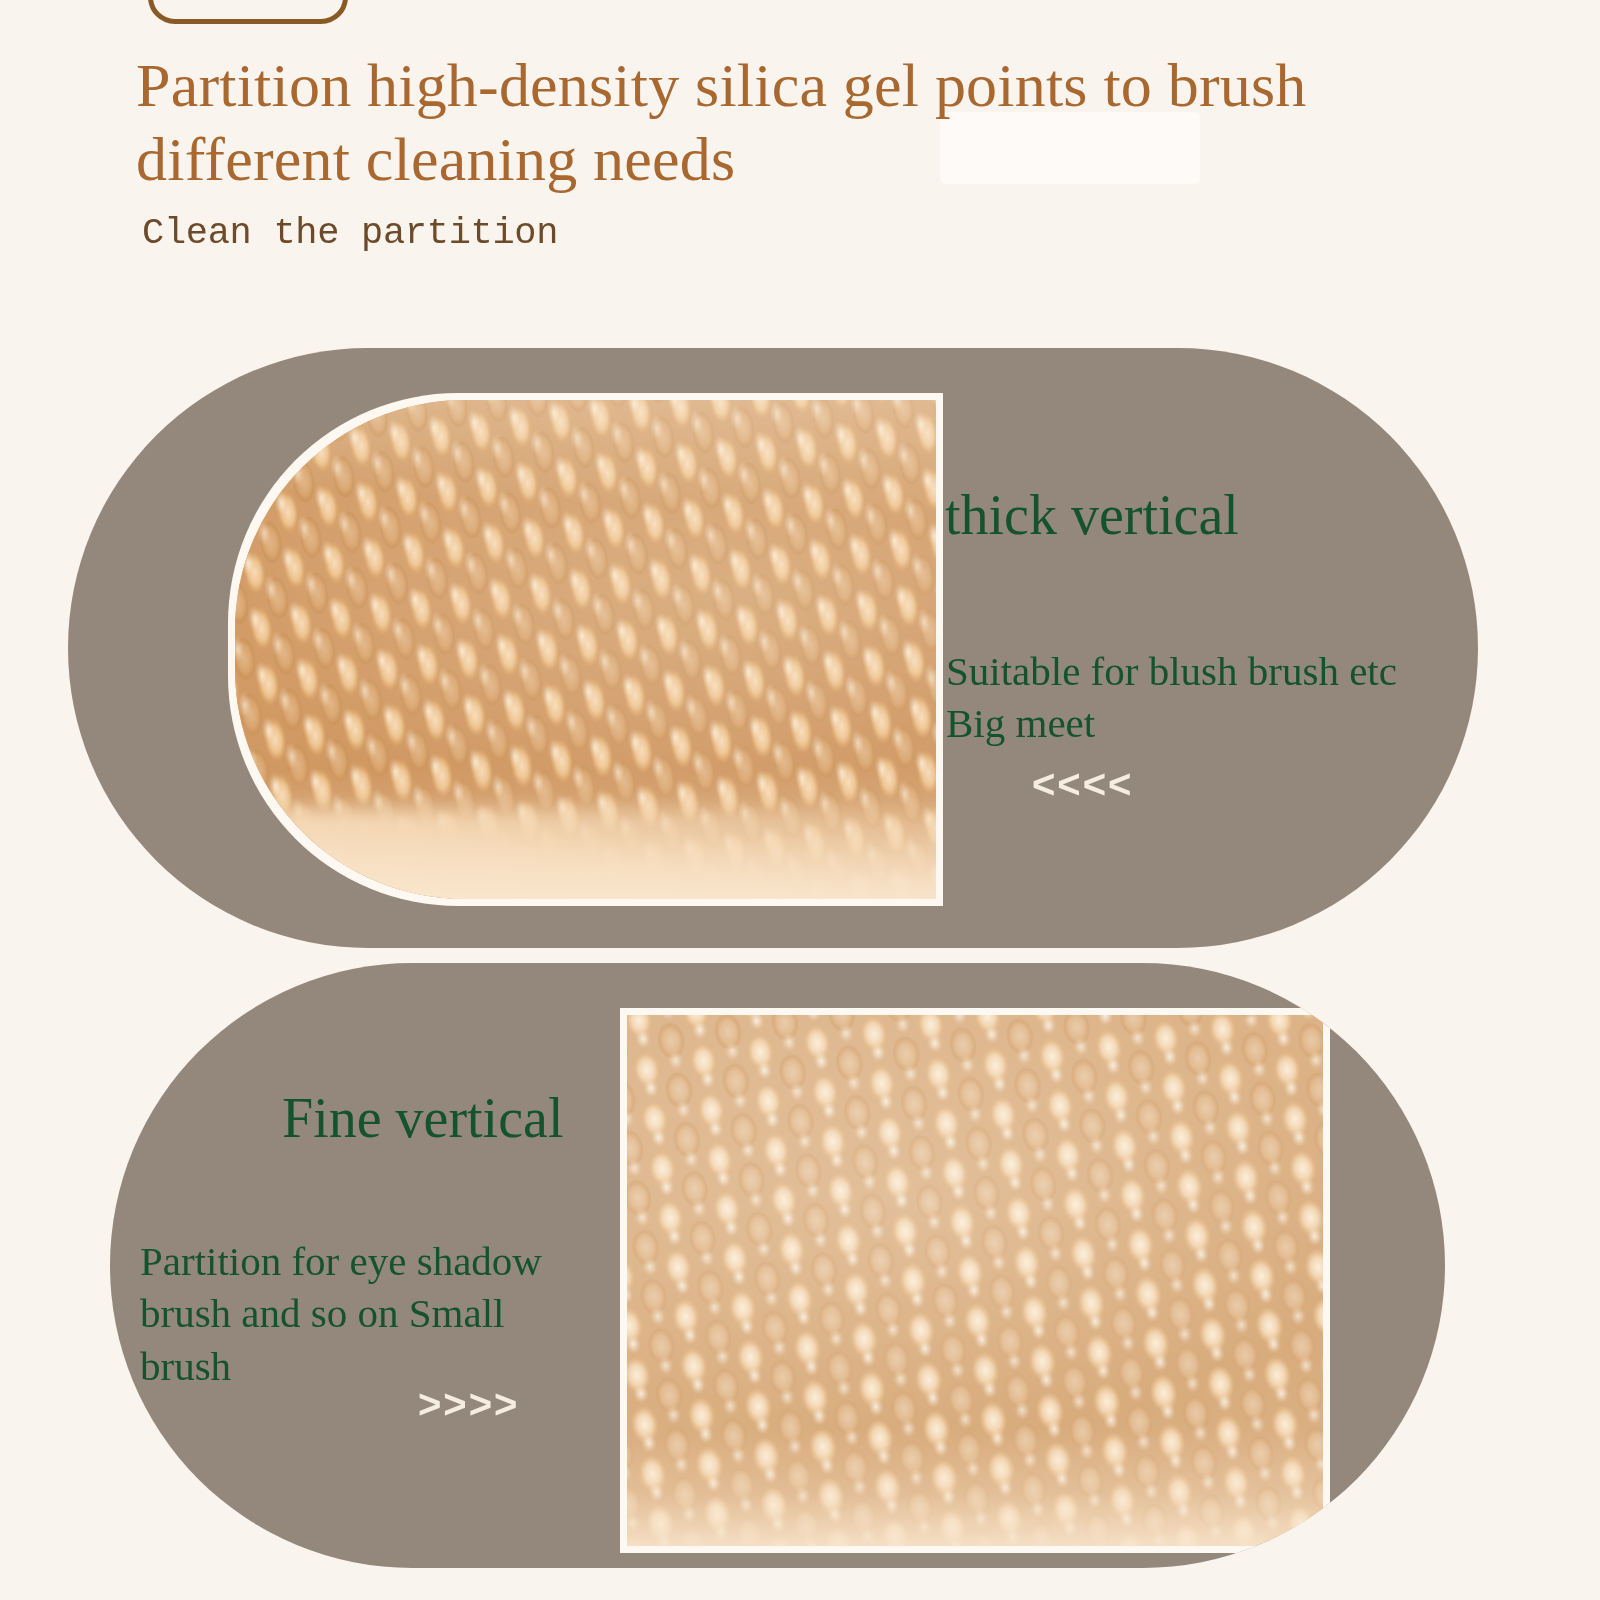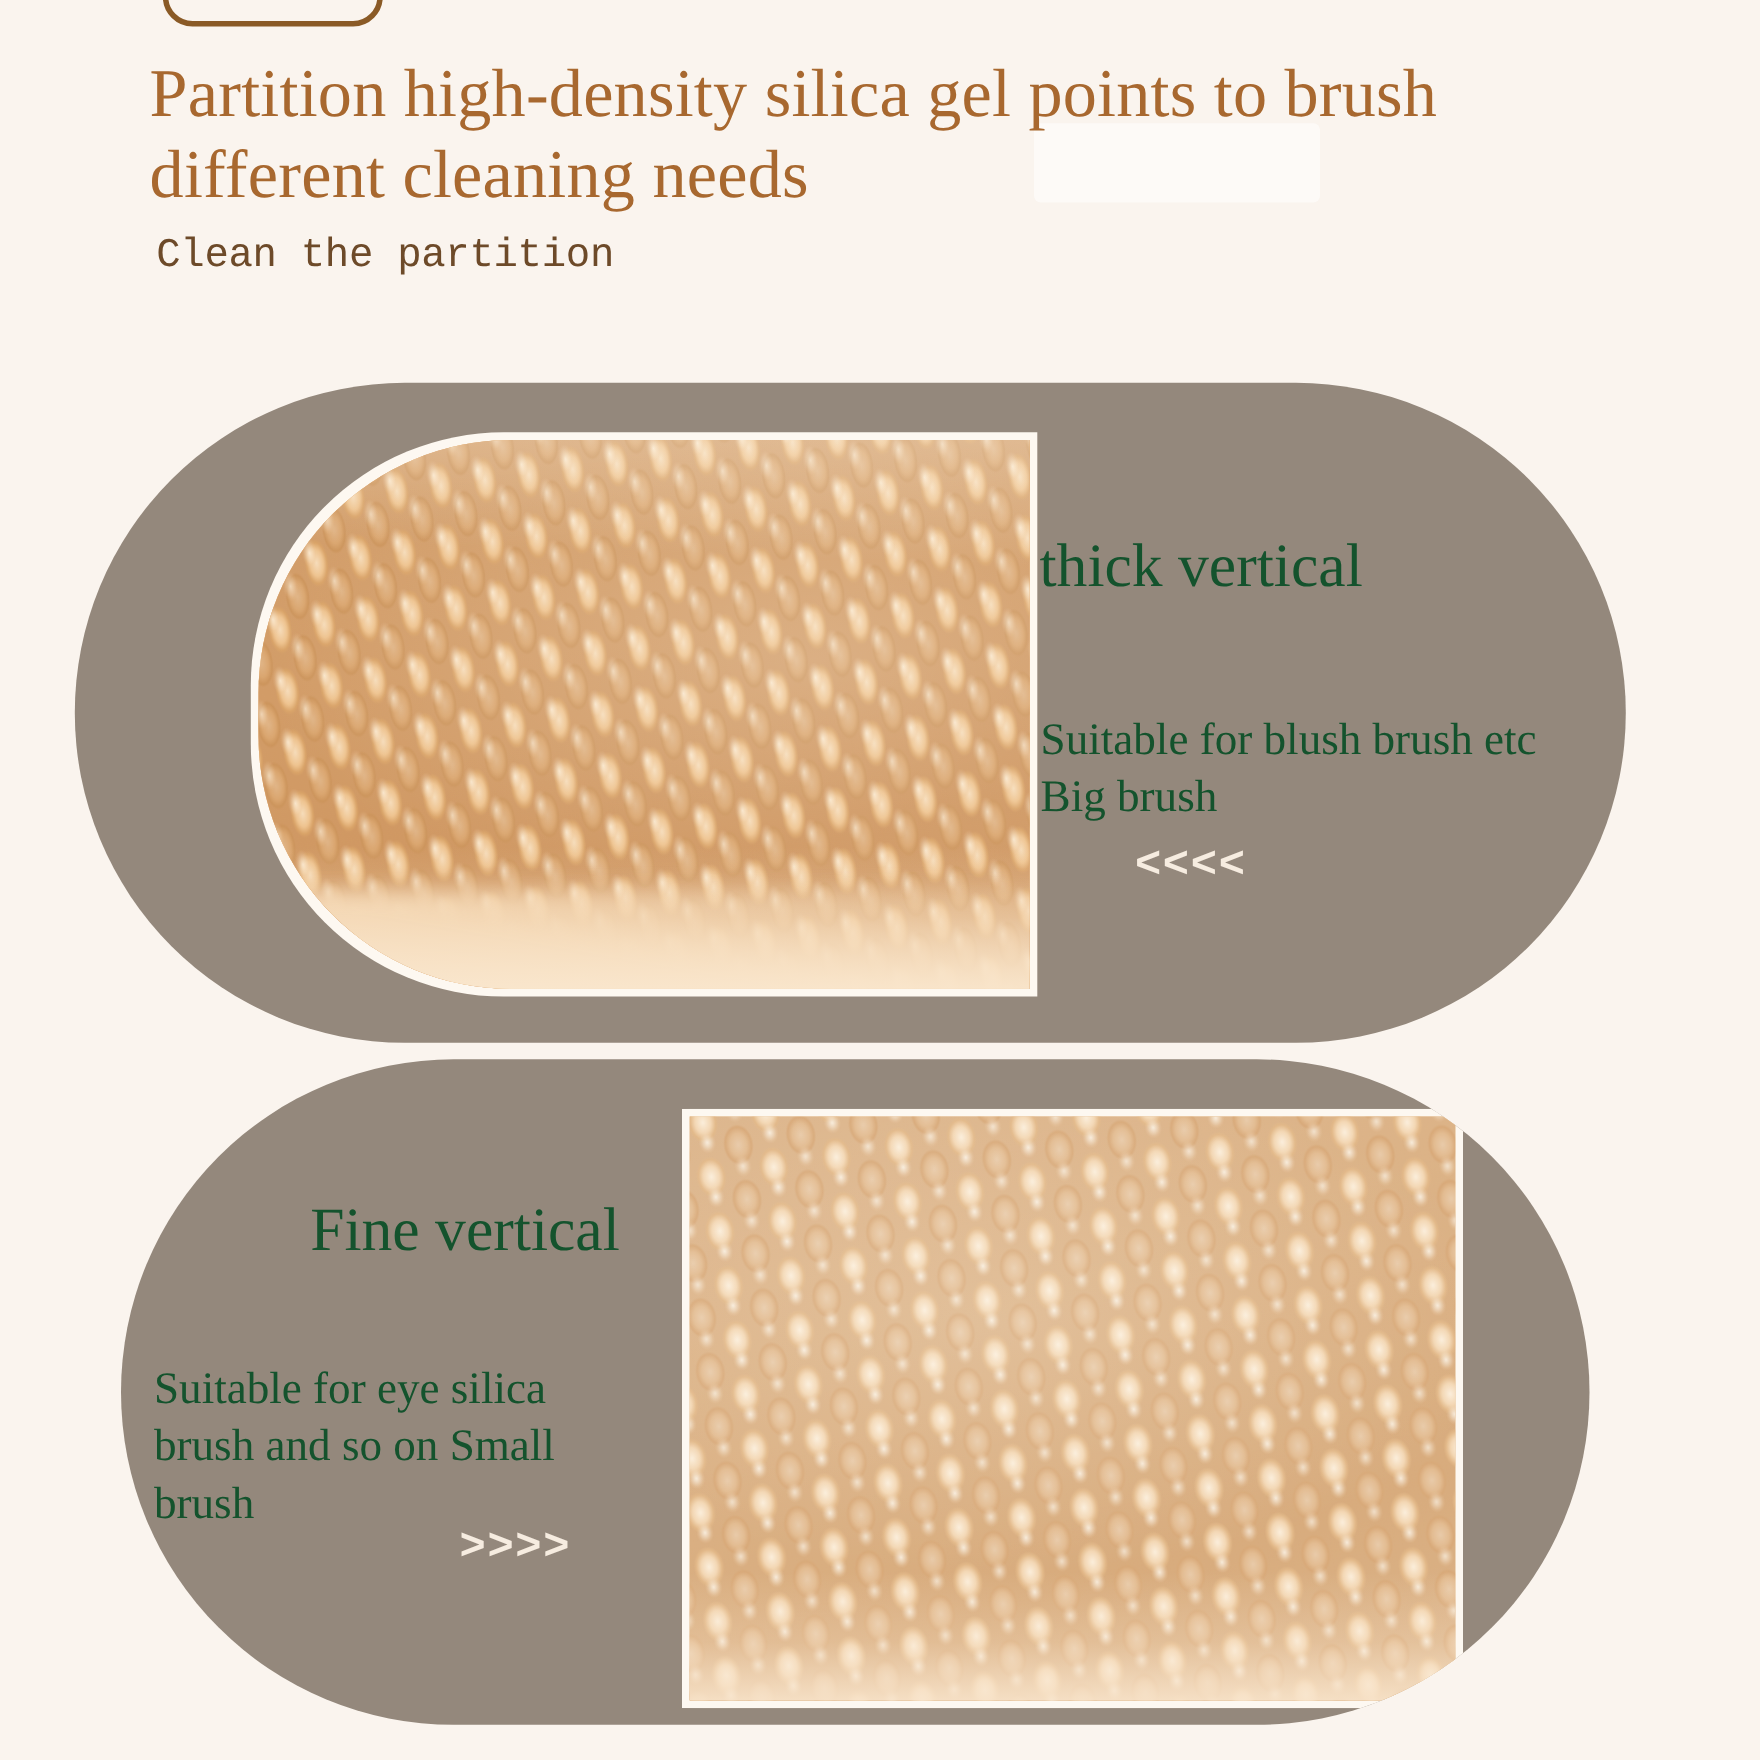--- a/index.html
+++ b/index.html
@@ -264,38 +264,38 @@
     <div class="tex-thick-overlay"></div>
     <div class="tex-blurband"></div>
     <div class="tex-shade-top"></div>
   </div>
 </div>
 
 <div class="label-block label-title top-title">thick vertical</div>
 
 <div class="label-block label-body top-body">
   <div>Suitable for blush brush etc</div>
-  <div>Big brush</div>
+  <div>Big meet</div>
 </div>
 
 <div class="label-block label-arrows top-arrows">&lt;&lt;&lt;&lt;</div>
 
 <div class="panel panel-bottom"></div>
 
 <div class="photo-clip-bottom" style="clip-path: polygon(0px 0px, 522.5px -45px, 538.3px -44.6px, 554.1px -43.3px, 569.8px -41.3px, 585.4px -38.4px, 600.8px -34.7px, 616px -30.2px, 630.9px -24.9px, 645.5px -18.8px, 659.8px -12px, 673.8px -4.5px, 687.3px 3.8px, 700.3px 12.8px, 712.9px 22.4px, 724.9px 32.7px, 736.4px 43.6px, 747.3px 55.1px, 757.6px 67.1px, 767.2px 79.7px, 776.2px 92.7px, 784.5px 106.3px, 792px 120.2px, 798.8px 134.5px, 804.9px 149.1px, 810.2px 164px, 814.7px 179.2px, 818.4px 194.6px, 821.3px 210.2px, 823.3px 225.9px, 824.6px 241.7px, 825px 257.5px, 824.6px 273.3px, 823.3px 289.1px, 821.3px 304.8px, 818.4px 320.4px, 814.7px 335.8px, 810.2px 351px, 804.9px 365.9px, 798.8px 380.5px, 792px 394.8px, 784.5px 408.8px, 776.2px 422.3px, 767.2px 435.3px, 757.6px 447.9px, 747.3px 459.9px, 736.4px 471.4px, 724.9px 482.3px, 712.9px 492.6px, 700.3px 502.2px, 687.3px 511.2px, 673.8px 519.5px, 659.8px 527px, 645.5px 533.8px, 630.9px 539.9px, 616px 545.2px, 600.8px 549.7px, 585.4px 553.4px, 569.8px 556.3px, 554.1px 558.3px, 538.3px 559.6px, 522.5px 560px, 0px 545px);">
   <div class="photo-frame photo-frame-bottom" style="left:0;top:0;">
     <div class="photo-inner">
       <div class="tex tex-fine"></div>
       <div class="tex-fine-overlay"></div>
       <div class="tex-shade-fine"></div>
     </div>
   </div>
 </div>
 
 <div class="label-block label-title bot-title">Fine vertical</div>
 
 <div class="label-block label-body bot-body">
-  <div>Suitable for eye silica</div>
+  <div>Partition for eye shadow</div>
   <div>brush and so on Small</div>
   <div>brush</div>
 </div>
 
 <div class="label-block label-arrows bot-arrows">&gt;&gt;&gt;&gt;</div>
 
 </body></html>

